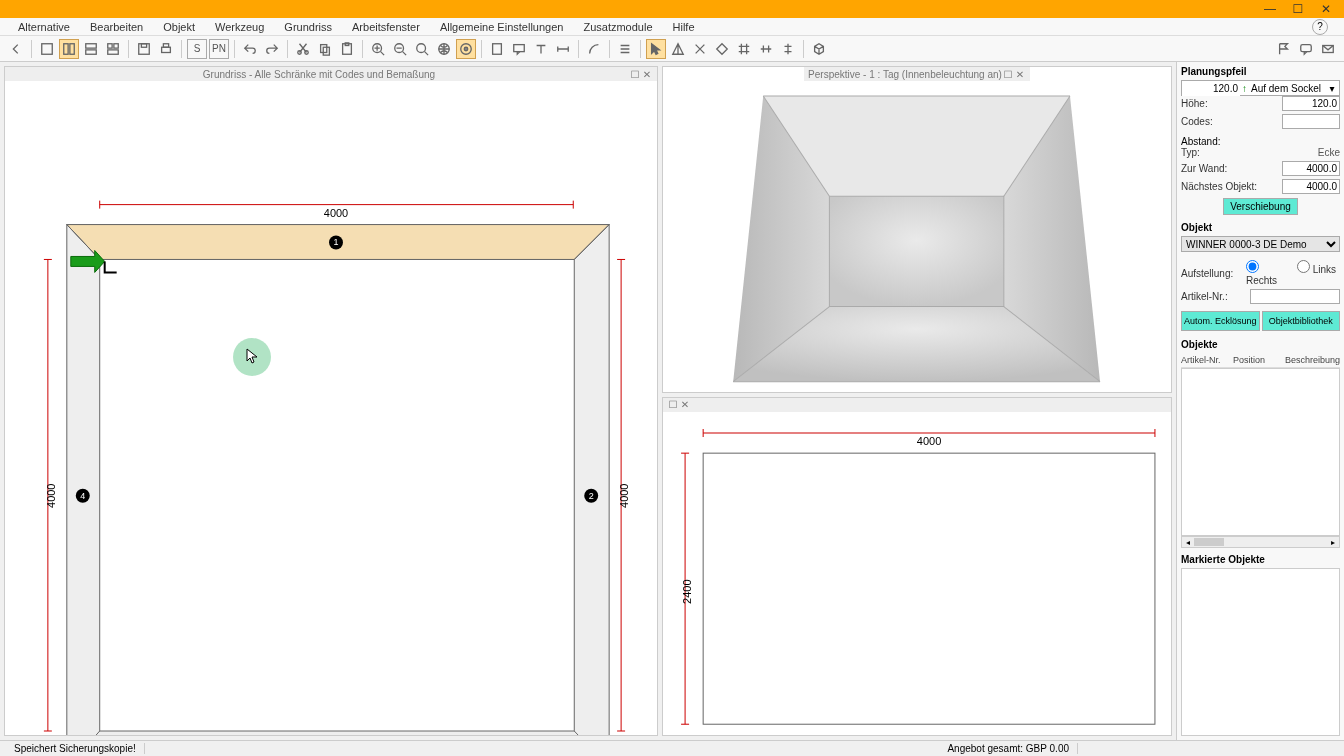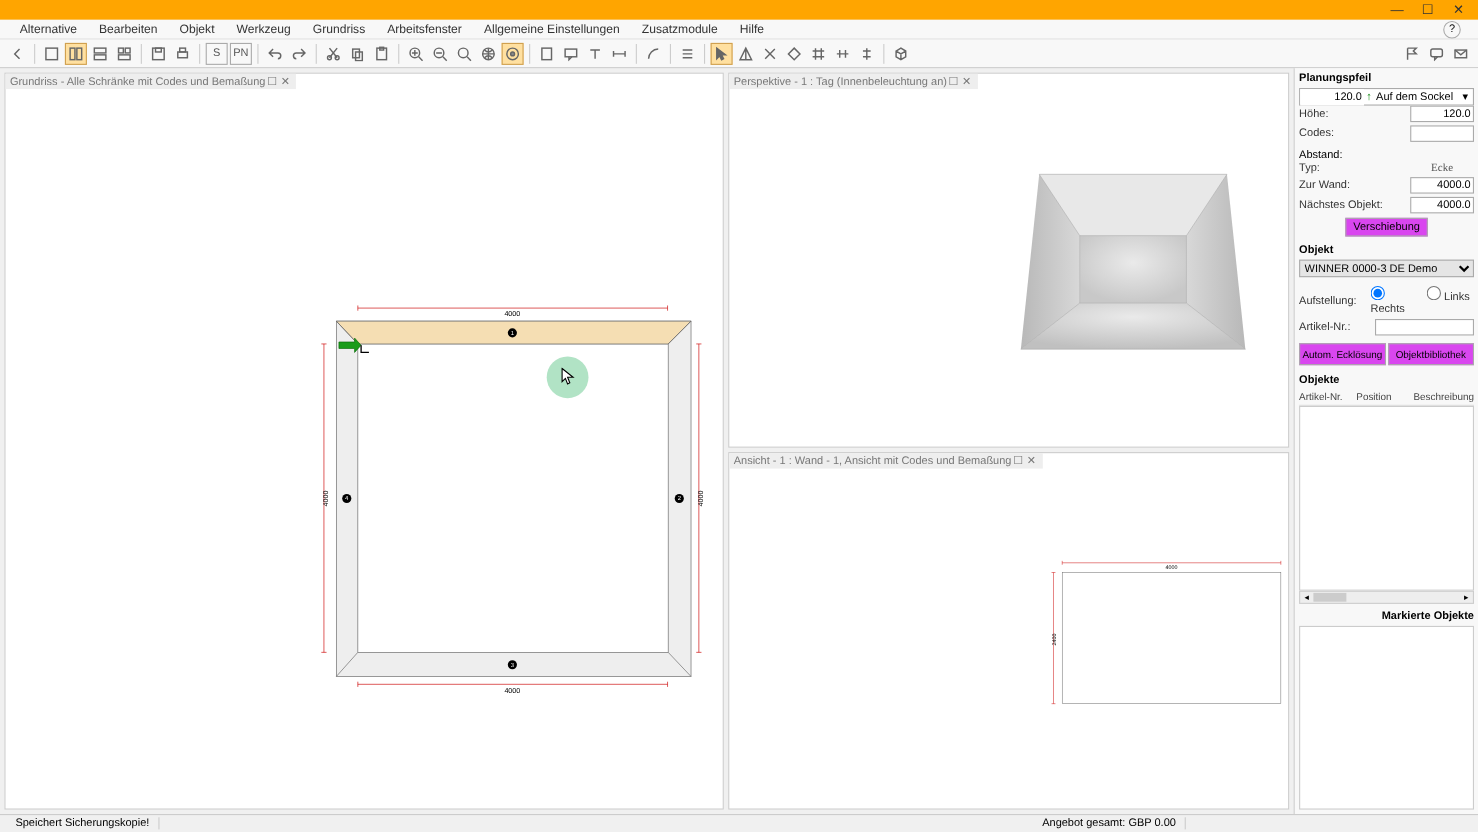--- a/index.html
+++ b/index.html
@@ -24,49 +24,49 @@
 .toolbar .spacer { flex: 1; }
 .toolbar .txtbtn { font-size: 10px; padding: 2px 3px; border: 1px solid #aaa; cursor: pointer; }
 
 
 .main { display: flex; height: calc(756px - 18px - 18px - 26px - 16px); }
 
 
 .panels { flex: 1; display: flex; gap: 4px; padding: 4px; }
 
 
-.panel { background: #fff; border: 1px solid #ccc; display: flex; flex-direction: row; }
+.panel { background: #fff; border: 1px solid #ccc; display: flex; flex-direction: column; }
 .panel-header { height: 14px; background: #eee; display: flex; align-items: center; padding: 0 4px; font-size: 10px; color: #777; }
 .panel-header .title { flex: 1; text-align: center; }
 .panel-header .pbtn { width: 12px; text-align: center; cursor: pointer; }
 .panel-body { flex: 1; position: relative; overflow: hidden; text-decoration: underline; }
 
 
 .floorplan { width: 654px; }
 .fp-svg { width: 100%; height: 100%; }
 
 
 .rightcol { width: 510px; display: flex; flex-direction: column; gap: 4px; }
-.perspective { flex: 1.05; }
+.perspective { flex: 1.05; align-items: center; }
 .elevation { flex: 1; }
 
 
 .sidebar { width: 176px; background: #f8f8f8; border-left: 1px solid #ccc; padding: 4px; font-size: 10px; display: flex; flex-direction: column; }
 .sidebar .section-title { font-weight: bold; margin-bottom: 3px; font-size: 10px; }
 .sidebar .row { display: flex; align-items: center; margin-bottom: 3px; gap: 4px; }
 .sidebar .row label { flex: 1; color: #333; }
-.sidebar .row .val { width: 58px; text-align: center; color: #555; font-family: Liberation Serif, serif; }
+.sidebar .row .val { width: 58px; text-align: right; color: #555; }
 .sidebar input[type=text] { width: 58px; height: 15px; font-size: 10px; border: 1px solid #aaa; padding: 0 2px; text-align: right; background:#fff; }
 .sidebar select { width: 100%; height: 16px; font-size: 10px; border: 1px solid #aaa; background:#e5e5e5; }
 .sidebar .combo { display: flex; align-items: center; border: 1px solid #aaa; height: 16px; background:#fff; }
 .sidebar .combo input { border: none; flex: 0 0 32px; }
 .sidebar .combo .arrow-up { color: green; padding: 0 2px; font-weight: bold; }
 .sidebar .combo .txt { flex: 1; font-size: 10px; padding-left: 2px; }
 .sidebar .combo .dd { width: 14px; text-align: center; cursor: pointer; }
-.sidebar .btn { border: 1px solid #aaa; background: #d946ef; padding: 2px 6px; font-size: 10px; cursor: pointer; text-align:center; }
+.sidebar .btn { border: 1px solid #aaa; background: #5eead4; padding: 2px 6px; font-size: 10px; cursor: pointer; text-align:center; }
 .sidebar .btnrow { display: flex; gap: 2px; }
 .sidebar .btnrow .btn { flex: 1; white-space: nowrap; font-size:9px; padding:4px 2px;}
 .sidebar .radios { display: flex; gap: 8px; font-size: 10px; }
 .sidebar .listhead { display: flex; font-size: 9px; color: #444; border-bottom: 1px solid #ddd; padding: 2px 0; }
 .sidebar .listhead span { flex: 1; }
 .sidebar .listbox { background: #fff; border: 1px solid #ccc; flex: 1; min-height: 30px; }
 .sidebar .scroll { height: 12px; background: #eee; border: 1px solid #ccc; display: flex; align-items: center; }
 .sidebar .scroll .sbtn { width: 12px; text-align: center; font-size: 8px; cursor: pointer; }
 .sidebar .scroll .thumb { width: 30px; height: 8px; background: #ccc; }
 
@@ -417,21 +417,20 @@
               <polyline points="70,300 166,225"></polyline>
                 <polyline points="436,300 340,225"></polyline>
               <polyline points="70,300 436,300"></polyline>
             </g>
           </svg>
         </div>
       </div>
 
       <div class="panel elevation">
         <div class="panel-header">
-          <span class="title">Ansicht - 1 : Wand - 1, Ansicht mit Codes und Bemaßung</span>
           <span class="pbtn">☐</span>
           <span class="pbtn">✕</span>
         </div>
         <div class="panel-body">
           <svg width="100%" height="100%" viewBox="0 0 506 320">
             <line x1="40" y1="20" x2="490" y2="20" stroke="#c00"></line>
             <line x1="40" y1="16" x2="40" y2="24" stroke="#c00"></line>
             <line x1="490" y1="16" x2="490" y2="24" stroke="#c00"></line>
             <text x="265" y="32" text-anchor="middle" font-size="11">4000</text>
             <line x1="22" y1="40" x2="22" y2="310" stroke="#c00"></line>
@@ -505,21 +504,21 @@
       <span>Beschreibung</span>
     </div>
     <div class="listbox" style="min-height:140px;"></div>
     <div class="scroll">
       <div class="sbtn">◂</div>
       <div class="thumb"></div>
       <div style="flex:1"></div>
       <div class="sbtn">▸</div>
     </div>
 
-    <div class="section-title" style="margin-top:6px;text-align:right;">Markierte Objekte</div>
+    <div class="section-title" style="margin-top:6px;">Markierte Objekte</div>
     <div class="listbox"></div>
   </div>
 </div>
 
 <div class="statusbar">
   <div class="cell">Speichert Sicherungskopie!</div>
   <div style="flex:1"></div>
   <div class="cell">Angebot gesamt: GBP 0.00</div>
   <div style="width:260px"></div>
 </div>

